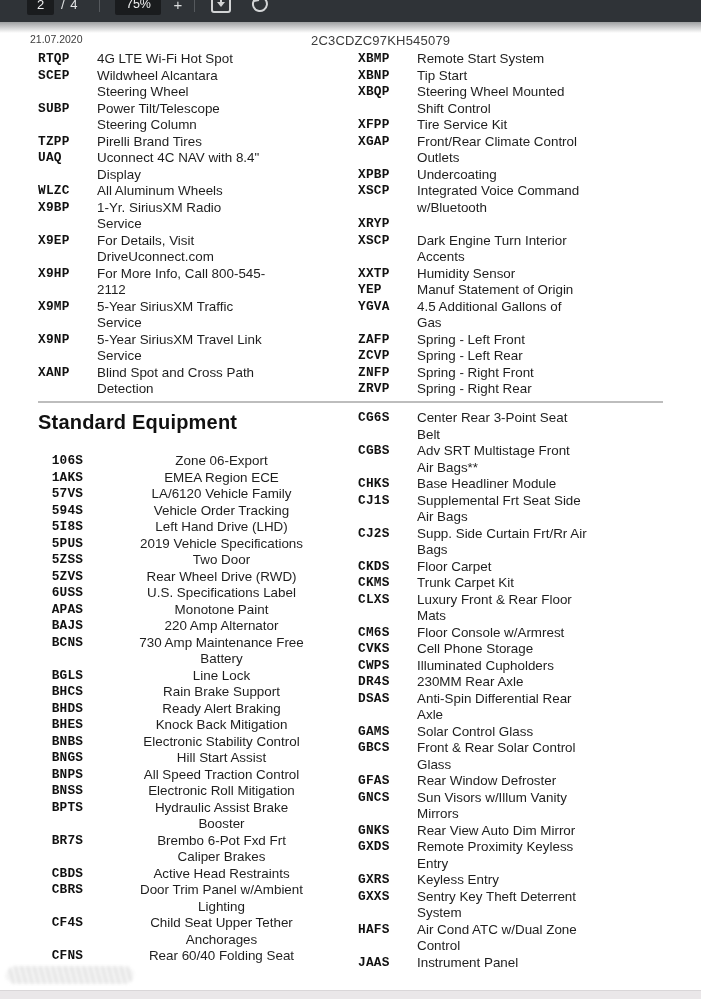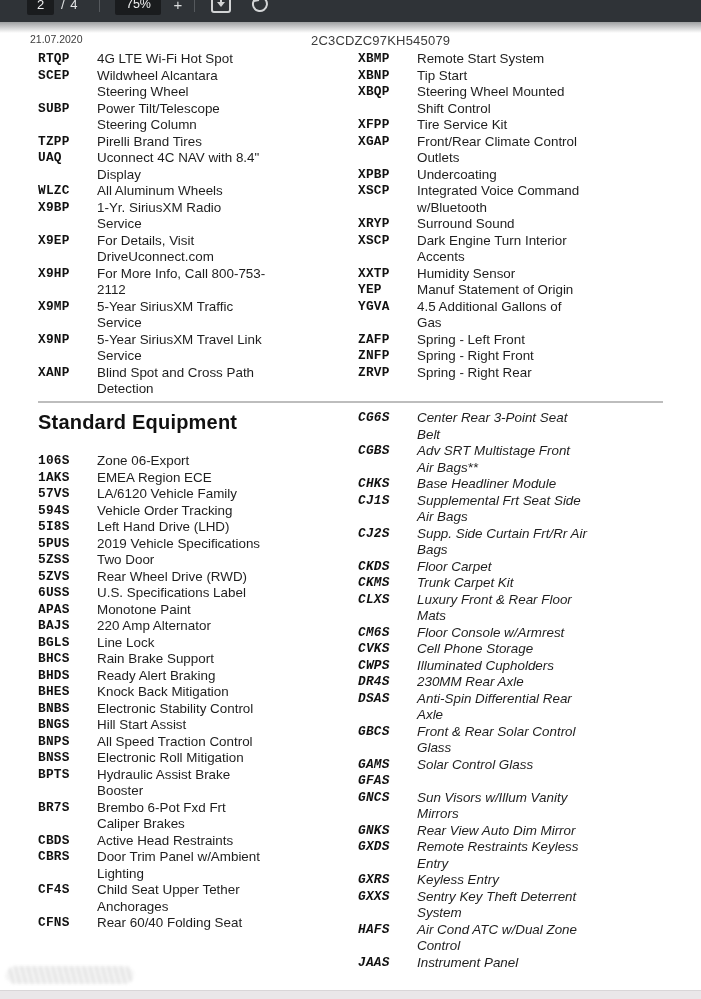--- a/index.html
+++ b/index.html
@@ -70,22 +70,22 @@
   }
   .list-options-left{left:38px;top:29px;}
   .list-options-right{left:358px;top:29px;}
   .section-divider{
     position:absolute;left:38px;top:379px;width:625px;height:2px;background:#bdbdbd;
   }
   .section-title{
     position:absolute;left:38px;top:389px;font-size:20px;font-weight:bold;color:#111;
     letter-spacing:0.2px;
   }
-  .list-standard-left{left:38px;top:431px;}
-  .list-standard-right{left:358px;top:388px;font-style:italic;}
+  .list-standard-left{left:38px;top:431px;text-align:center;}
+  .list-standard-right{left:358px;top:388px;}
   .page-indicator{
     position:absolute;right:24px;top:947px;font-size:15px;color:#333;margin-top:34px;
   }
   
   .watermark{
     position:absolute;left:6px;top:944px;width:128px;height:18px;border-radius:9px;
     background:repeating-linear-gradient(75deg,#cfcfcf 0 3px,#efefef 3px 6px);
     opacity:0.55;filter:blur(1.6px);
   }
   
@@ -158,21 +158,21 @@
           <span class="desc">1-Yr. SiriusXM Radio
 Service</span>
         </div>
         <div class="row">
           <span class="code">X9EP</span>
           <span class="desc">For Details, Visit
 DriveUconnect.com</span>
         </div>
         <div class="row">
           <span class="code">X9HP</span>
-          <span class="desc">For More Info, Call 800-753-
+          <span class="desc">For More Info, Call 800-545-
 2112</span>
         </div>
         <div class="row">
           <span class="code">X9MP</span>
           <span class="desc">5-Year SiriusXM Traffic
 Service</span>
         </div>
         <div class="row">
           <span class="code">X9NP</span>
           <span class="desc">5-Year SiriusXM Travel Link
@@ -211,21 +211,20 @@
           <span class="code">XPBP</span>
           <span class="desc">Undercoating</span>
         </div>
         <div class="row">
           <span class="code">XSCP</span>
           <span class="desc">Integrated Voice Command
 w/Bluetooth</span>
         </div>
         <div class="row">
           <span class="code">XRYP</span>
-          <span class="desc">Surround Sound</span>
         </div>
         <div class="row">
           <span class="code">XSCP</span>
           <span class="desc">Dark Engine Turn Interior
 Accents</span>
         </div>
         <div class="row">
           <span class="code">XXTP</span>
           <span class="desc">Humidity Sensor</span>
         </div>
@@ -236,20 +235,24 @@
         <div class="row">
           <span class="code">YGVA</span>
           <span class="desc">4.5 Additional Gallons of
 Gas</span>
         </div>
         <div class="row">
           <span class="code">ZAFP</span>
           <span class="desc">Spring - Left Front</span>
         </div>
         <div class="row">
+          <span class="code">ZCVP</span>
+          <span class="desc">Spring - Left Rear</span>
+        </div>
+        <div class="row">
           <span class="code">ZNFP</span>
           <span class="desc">Spring - Right Front</span>
         </div>
         <div class="row">
           <span class="code">ZRVP</span>
           <span class="desc">Spring - Right Rear</span>
         </div>
       </div>
 
     <div class="section-divider"></div>
@@ -292,20 +295,25 @@
           <span class="code">6USS</span>
           <span class="desc">U.S. Specifications Label</span>
         </div>
         <div class="row">
           <span class="code">APAS</span>
           <span class="desc">Monotone Paint</span>
         </div>
         <div class="row">
           <span class="code">BAJS</span>
           <span class="desc">220 Amp Alternator</span>
+        </div>
+        <div class="row">
+          <span class="code">BCNS</span>
+          <span class="desc">730 Amp Maintenance Free
+Battery</span>
         </div>
         <div class="row">
           <span class="code">BGLS</span>
           <span class="desc">Line Lock</span>
         </div>
         <div class="row">
           <span class="code">BHCS</span>
           <span class="desc">Rain Brake Support</span>
         </div>
         <div class="row">
@@ -414,43 +422,44 @@
         <div class="row">
           <span class="code">DR4S</span>
           <span class="desc">230MM Rear Axle</span>
         </div>
         <div class="row">
           <span class="code">DSAS</span>
           <span class="desc">Anti-Spin Differential Rear
 Axle</span>
         </div>
         <div class="row">
+          <span class="code">GAMS</span>
+          <span class="desc">Solar Control Glass</span>
+        </div>
+        <div class="row">
           <span class="code">GBCS</span>
           <span class="desc">Front &amp; Rear Solar Control
 Glass</span>
         </div>
         <div class="row">
-          <span class="code">GAMS</span>
-          <span class="desc">Solar Control Glass</span>
-        </div>
-        <div class="row">
           <span class="code">GFAS</span>
+          <span class="desc">Rear Window Defroster</span>
         </div>
         <div class="row">
           <span class="code">GNCS</span>
           <span class="desc">Sun Visors w/Illum Vanity
 Mirrors</span>
         </div>
         <div class="row">
           <span class="code">GNKS</span>
           <span class="desc">Rear View Auto Dim Mirror</span>
         </div>
         <div class="row">
           <span class="code">GXDS</span>
-          <span class="desc">Remote Restraints Keyless
+          <span class="desc">Remote Proximity Keyless
 Entry</span>
         </div>
         <div class="row">
           <span class="code">GXRS</span>
           <span class="desc">Keyless Entry</span>
         </div>
         <div class="row">
           <span class="code">GXXS</span>
           <span class="desc">Sentry Key Theft Deterrent
 System</span>

